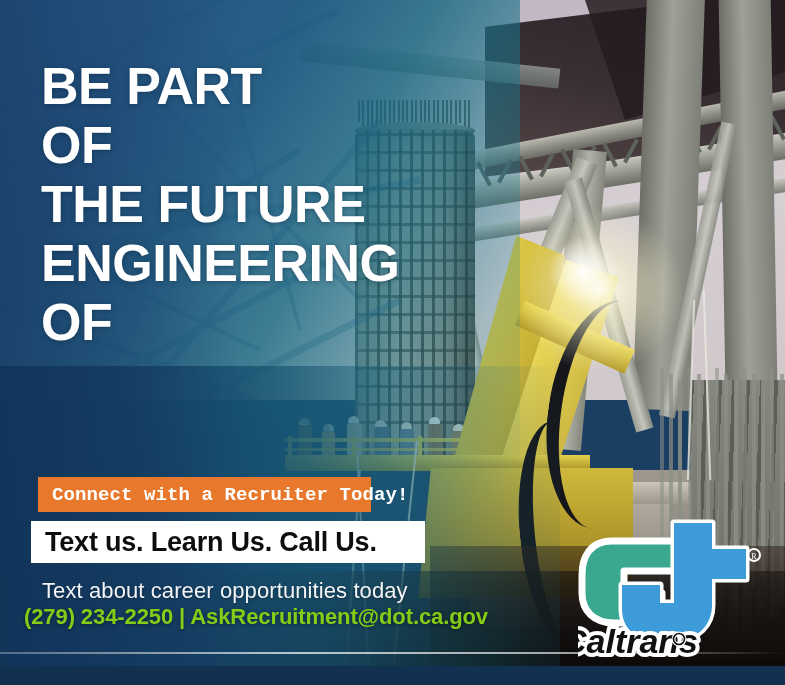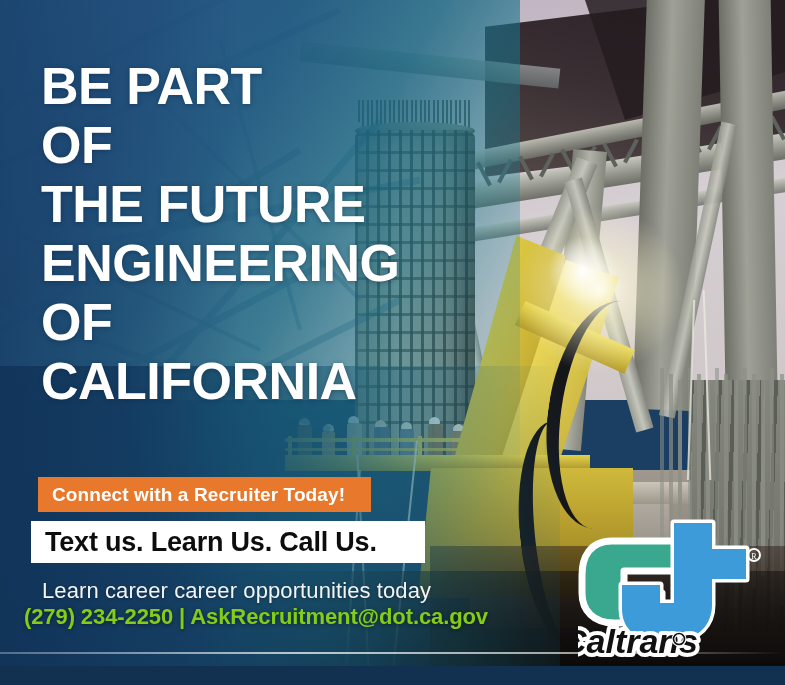--- a/index.html
+++ b/index.html
@@ -208,21 +208,21 @@
     position:absolute; left:41px; top:57px; width:440px;
     color:#fff; font-weight:700; font-size:52px; line-height:59px;
     letter-spacing:-0.5px;
     text-shadow:0 1px 5px rgba(10,35,60,.45);
   }
   .headline div { white-space:nowrap; }
 
   .orangebar {
     position:absolute; left:38px; top:477px; width:333px; height:35px;
     background:#e8792c;
-    display:flex; align-items:center;
+    display:flex; align-items:center;font-family:Liberation Mono, monospace;
   }
   .orangebar span {
     color:#fff; font-size:19px; font-weight:700; padding-left:14px;
     letter-spacing:.1px; white-space:nowrap;
   }
 
   .whitebox {
     position:absolute; left:31px; top:521px; width:394px; height:42px;
     background:#fff; display:flex; align-items:center;
   }
@@ -420,32 +420,31 @@
   <div class="vignette-left"></div>
 
   <div class="hairline"></div>
 
   <div class="headline">
     <div>BE PART</div>
     <div>OF</div>
     <div>THE FUTURE</div>
     <div>ENGINEERING</div>
     <div>OF</div>
-    <div>CALIFORNIA</div>
   </div>
 
   <div class="orangebar">
     <span>Connect with a Recruiter Today!</span>
   </div>
 
   <div class="whitebox">
     <span>Text us. Learn Us. Call Us.</span>
   </div>
 
-  <div class="learn">Learn career career opportunities today</div>
+  <div class="learn">Text about career opportunities today</div>
   <div class="contact">(279) 234-2250  |  AskRecruitment@dot.ca.gov</div>
 
   <div class="logo">
     <svg width="190" height="140" viewBox="0 0 190 140">
 
       <g>
 
         <path d="M34 22 C12 22 4 38 4 56 L4 74 C4 92 16 104 36 104 L84 104 L84 74 L46 74 L46 52 L120 52 L120 22 Z" fill="#3aa88f" stroke="#ffffff" stroke-width="7" stroke-linejoin="round"></path>
 
         <path d="M96 4 L134 4 L134 30 L168 30 L168 60 L134 60 L134 86

